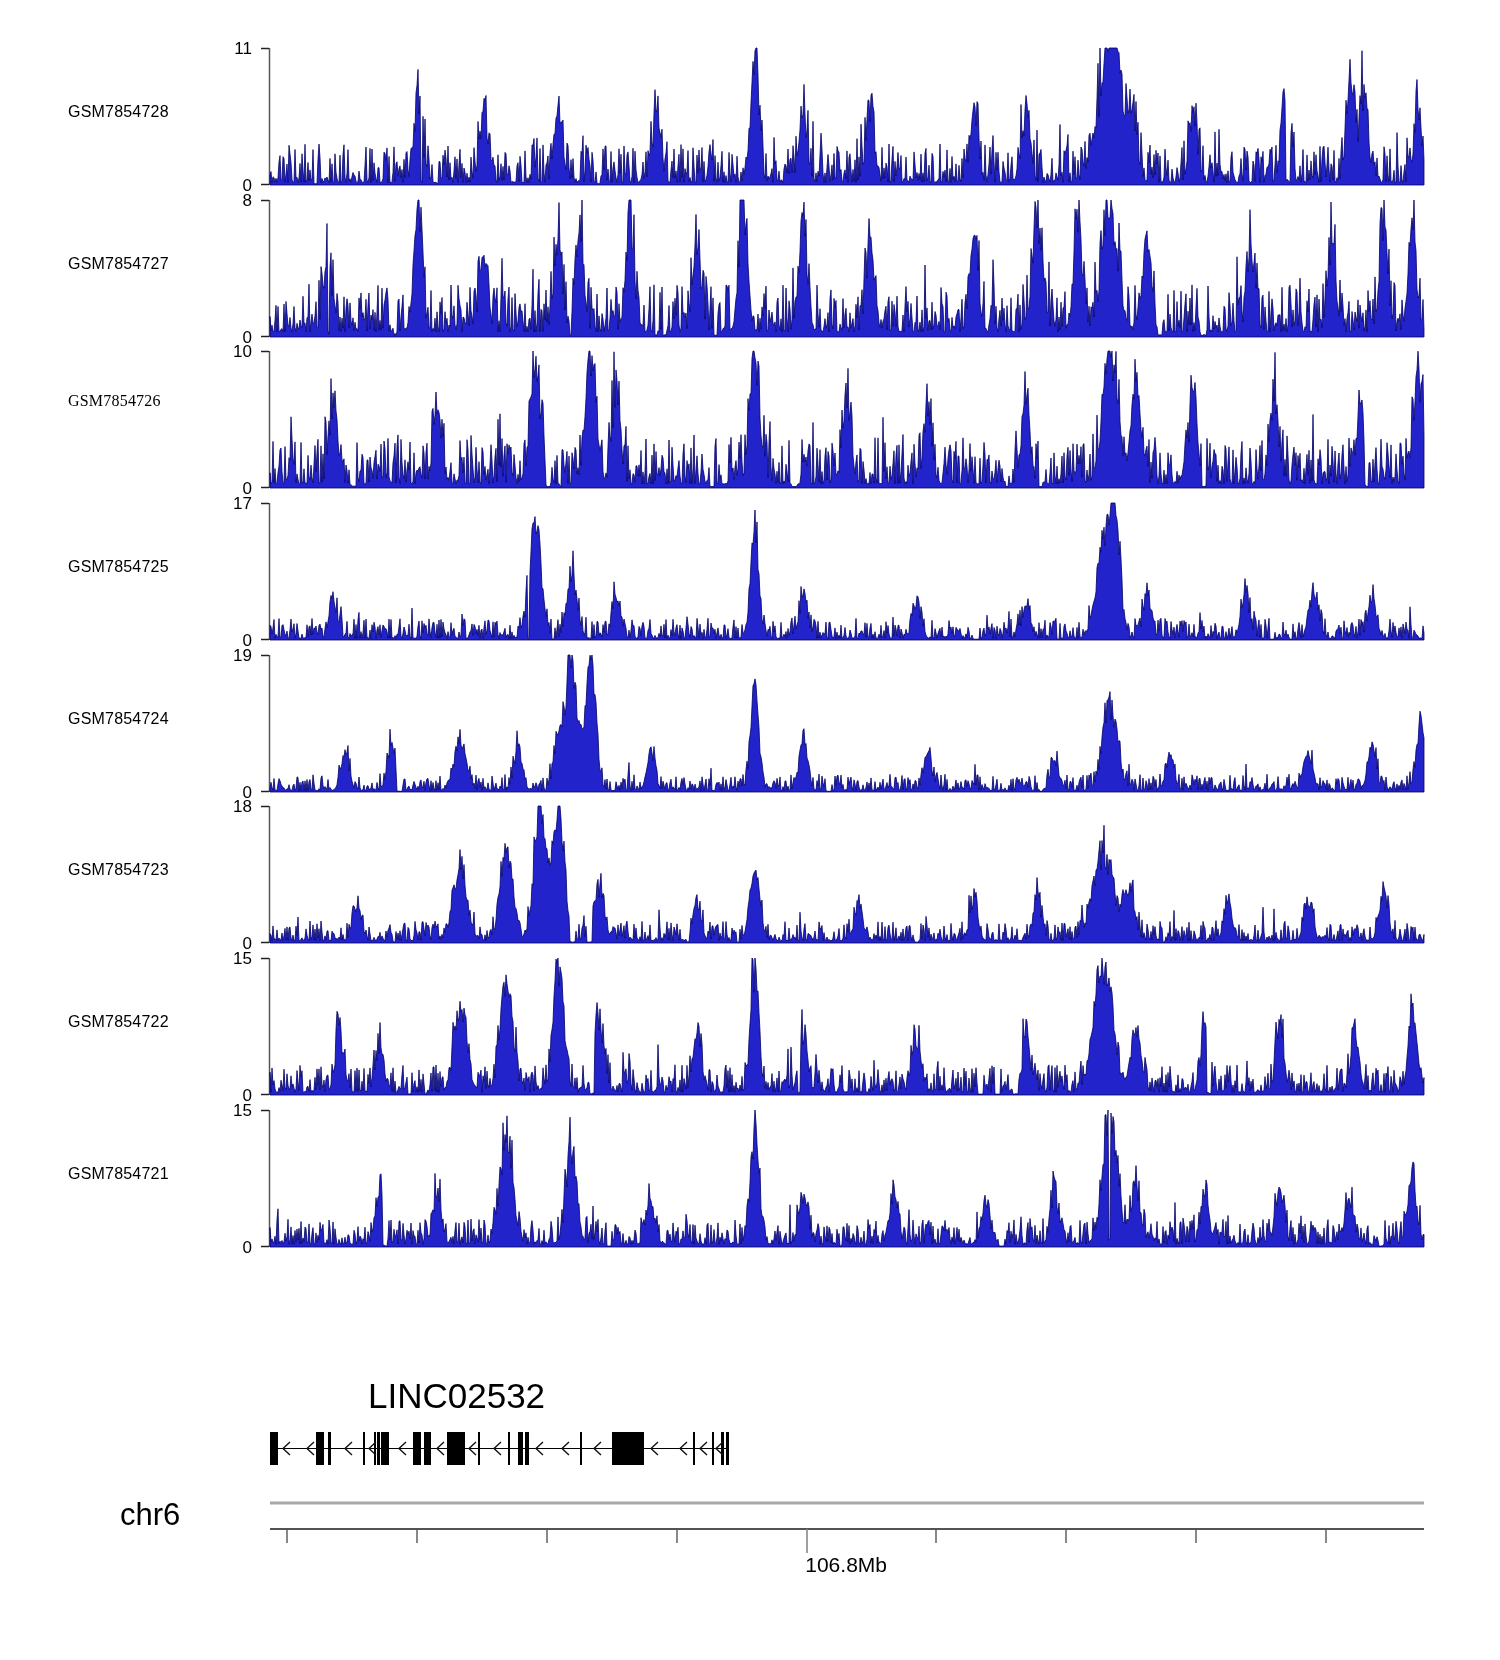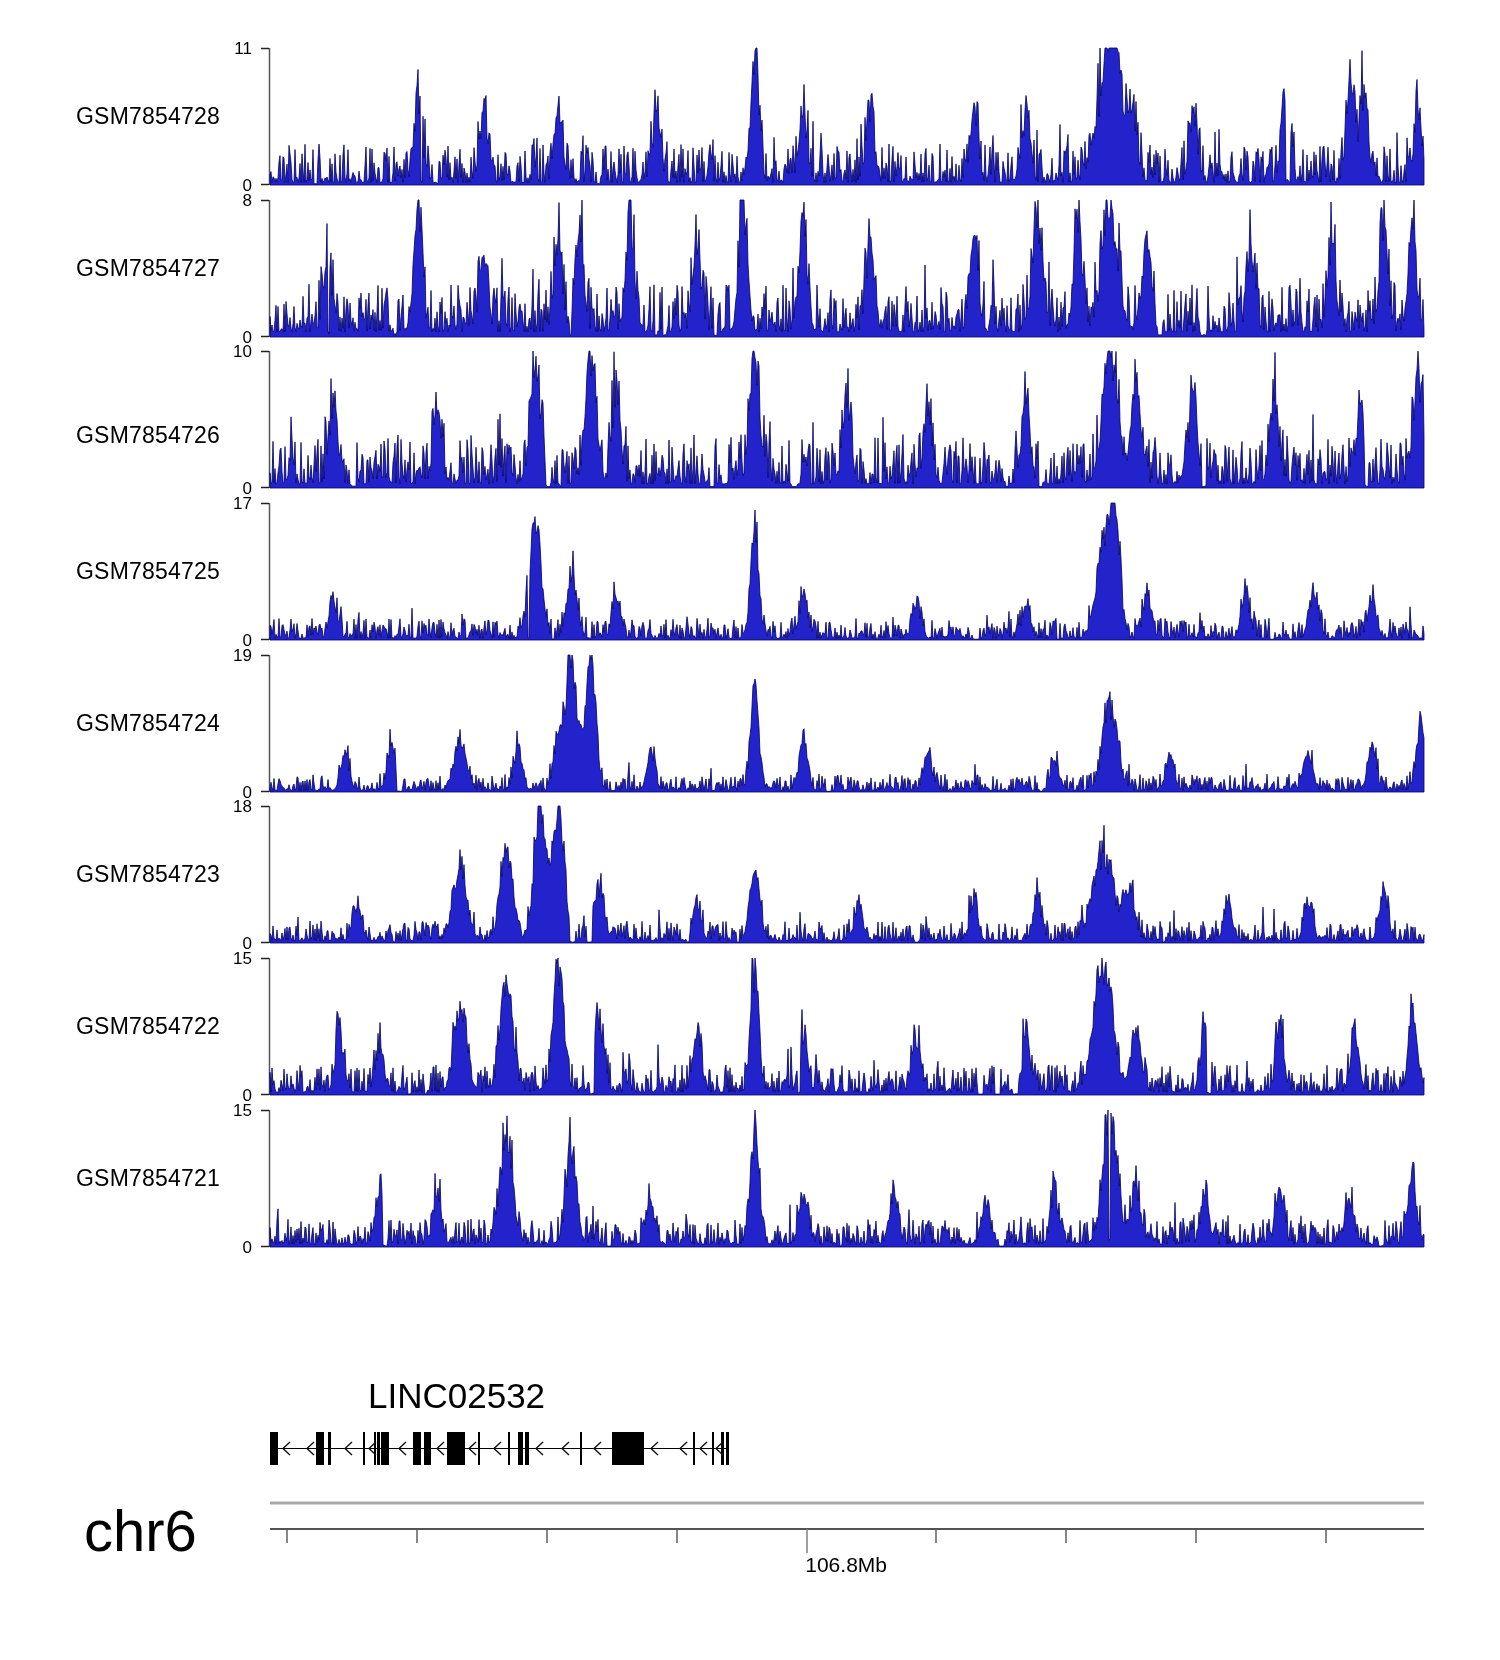--- a/index.html
+++ b/index.html
@@ -2,24 +2,24 @@
 <html><head>
 <meta charset="utf-8">
 <style>
   html,body{margin:0;padding:0;}
   body{
     width:1500px;height:1660px;background:#ffffff;position:relative;
     font-family:"Liberation Sans","DejaVu Sans",sans-serif;color:#000;
     overflow:hidden;
   }
   .abs{position:absolute;}
-  .gsm-label{font-size:23px;letter-spacing:0.2px;margin-left:8px;}
+  .gsm-label{font-size:16px;letter-spacing:0.2px;}
   .y-label{font-size:17px;width:60px;text-align:right;}
   .gene-label{font-size:35px;}
-  .chr-label{font-size:58px;}
+  .chr-label{font-size:31px;margin-left:36px;}
   .mb-label{font-size:21px;width:160px;text-align:right;}
   svg{display:block;}
 </style>
 </head>
 <body>
 
 <div id="figure">
 
   <div id="tracks">
       <div class="abs " style="left: 0px; top: 0px; width: 0px; height: 0px;">
@@ -38,21 +38,21 @@
         <div class="abs y-label" style="left: 192px; top: 191px;">8</div>
         <div class="abs y-label" style="left: 192px; top: 328px;">0</div>
         <svg width="1172" height="139" style="position:absolute;left:256px;top:199px;">
           <line x1="13.5" y1="1" x2="13.5" y2="138" stroke="#555555" stroke-width="1.5"></line>
           <line x1="5" y1="1.5" x2="13" y2="1.5" stroke="#222" stroke-width="1.5"></line>
           <line x1="5" y1="137.5" x2="13" y2="137.5" stroke="#222" stroke-width="1.5"></line>
           <path d="M14,138 L14,117.5 L15,131.8 L16,126.0 L17,132.9 L18,132.0 L19,121.3 L20,106.3 L21,132.7 L22,107.5 L23,132.2 L24,132.6 L25,130.3 L26,129.7 L27,132.9 L28,105.1 L29,132.6 L30,102.5 L31,114.5 L32,126.9 L33,126.6 L34,118.5 L35,129.0 L36,132.8 L37,124.6 L38,107.5 L39,128.6 L40,132.4 L41,124.3 L42,128.5 L43,130.0 L44,121.0 L45,126.6 L46,128.5 L47,97.3 L48,124.3 L49,124.0 L50,132.9 L51,118.6 L52,117.9 L53,85.2 L54,132.7 L55,122.7 L56,115.1 L57,124.4 L58,124.0 L59,116.8 L60,102.7 L61,129.0 L62,128.7 L63,81.3 L64,120.4 L65,67.6 L66,74.3 L67,86.7 L68,89.1 L69,72.4 L70,67.6 L71,24.5 L72,131.9 L73,135.1 L74,67.7 L75,53.8 L76,96.5 L77,60.7 L78,99.3 L79,106.7 L80,113.8 L81,94.5 L82,103.2 L83,131.6 L84,117.9 L85,132.6 L86,119.1 L87,129.2 L88,97.8 L89,132.8 L90,109.4 L91,99.8 L92,106.6 L93,129.1 L94,103.9 L95,122.0 L96,126.4 L97,118.8 L98,131.9 L99,123.2 L100,130.3 L101,129.4 L102,132.5 L103,98.9 L104,109.6 L105,93.9 L106,117.6 L107,113.6 L108,121.2 L109,119.2 L110,100.3 L111,131.9 L112,106.2 L113,94.0 L114,130.0 L115,116.0 L116,120.6 L117,110.6 L118,131.4 L119,113.3 L120,132.8 L121,113.4 L122,86.4 L123,131.2 L124,121.4 L125,131.2 L126,89.2 L127,129.2 L128,105.9 L129,101.0 L130,93.5 L131,88.9 L132,100.7 L133,132.0 L134,125.8 L135,132.6 L136,131.2 L137,129.2 L138,136.3 L139,134.4 L140,136.3 L141,132.3 L142,101.7 L143,100.1 L144,131.9 L145,117.5 L146,107.6 L147,95.9 L148,128.7 L149,131.0 L150,128.9 L151,129.3 L152,123.3 L153,107.5 L154,113.1 L155,104.1 L156,94.7 L157,65.7 L158,51.7 L159,36.4 L160,30.5 L161,10.3 L162,1.0 L163,1.0 L164,32.6 L165,8.2 L166,30.1 L167,53.3 L168,78.0 L169,67.8 L170,118.9 L171,113.5 L172,108.3 L173,129.0 L174,128.8 L175,91.5 L176,132.8 L177,129.3 L178,131.5 L179,119.2 L180,132.9 L181,112.8 L182,127.5 L183,132.9 L184,102.9 L185,114.4 L186,98.5 L187,132.3 L188,130.2 L189,112.7 L190,124.2 L191,119.3 L192,132.7 L193,126.0 L194,127.6 L195,86.0 L196,116.6 L197,119.1 L198,106.9 L199,125.9 L200,130.4 L201,125.0 L202,86.3 L203,99.6 L204,106.4 L205,111.0 L206,132.7 L207,118.0 L208,118.7 L209,123.9 L210,125.0 L211,103.3 L212,114.3 L213,126.6 L214,88.4 L215,111.7 L216,117.2 L217,124.9 L218,92.2 L219,89.0 L220,96.7 L221,113.1 L222,62.3 L223,57.3 L224,71.7 L225,70.4 L226,58.4 L227,58.0 L228,56.2 L229,67.7 L230,64.4 L231,65.5 L232,66.7 L233,85.4 L234,108.1 L235,115.1 L236,124.8 L237,97.2 L238,89.1 L239,98.9 L240,103.9 L241,88.8 L242,132.6 L243,121.7 L244,132.6 L245,96.7 L246,59.3 L247,98.5 L248,97.7 L249,92.0 L250,123.8 L251,127.1 L252,100.0 L253,88.1 L254,132.9 L255,127.8 L256,98.5 L257,130.6 L258,132.1 L259,94.6 L260,113.9 L261,127.9 L262,122.0 L263,108.2 L264,104.9 L265,112.6 L266,111.8 L267,122.7 L268,132.4 L269,104.7 L270,132.7 L271,127.3 L272,132.8 L273,120.2 L274,119.1 L275,130.2 L276,106.6 L277,70.2 L278,132.9 L279,111.6 L280,132.7 L281,124.2 L282,94.5 L283,80.3 L284,132.4 L285,110.3 L286,111.7 L287,132.4 L288,104.8 L289,120.7 L290,91.1 L291,123.2 L292,107.8 L293,125.5 L294,106.2 L295,72.4 L296,99.4 L297,94.7 L298,38.1 L299,66.8 L300,45.3 L301,56.2 L302,39.4 L303,3.6 L304,50.9 L305,55.7 L306,52.9 L307,94.8 L308,65.4 L309,110.8 L310,82.7 L311,123.8 L312,117.2 L313,122.1 L314,136.3 L315,135.8 L316,112.8 L317,79.2 L318,85.7 L319,60.4 L320,46.0 L321,57.9 L322,41.8 L323,34.0 L324,15.9 L325,42.7 L326,1.0 L327,64.6 L328,65.8 L329,96.1 L330,102.9 L331,112.4 L332,83.2 L333,79.3 L334,129.5 L335,88.3 L336,109.0 L337,110.8 L338,109.6 L339,127.2 L340,132.4 L341,95.1 L342,132.7 L343,116.9 L344,129.4 L345,132.5 L346,114.6 L347,120.1 L348,132.3 L349,126.4 L350,118.7 L351,89.0 L352,131.6 L353,130.8 L354,119.0 L355,100.4 L356,113.6 L357,111.6 L358,117.6 L359,116.4 L360,88.0 L361,93.1 L362,130.2 L363,104.7 L364,122.8 L365,119.7 L366,118.2 L367,88.7 L368,93.0 L369,81.2 L370,53.1 L371,61.3 L372,13.2 L373,1.0 L374,1.0 L375,1.0 L376,49.8 L377,48.4 L378,15.7 L379,82.0 L380,100.0 L381,72.3 L382,91.2 L383,98.3 L384,123.2 L385,126.2 L386,125.5 L387,126.5 L388,106.1 L389,132.8 L390,132.7 L391,130.9 L392,126.2 L393,109.9 L394,87.7 L395,131.0 L396,132.8 L397,121.6 L398,85.8 L399,136.3 L400,135.7 L401,136.3 L402,131.7 L403,132.8 L404,93.4 L405,130.2 L406,88.0 L407,136.3 L408,136.3 L409,135.5 L410,136.3 L411,131.3 L412,126.6 L413,106.5 L414,132.8 L415,132.2 L416,128.0 L417,102.6 L418,119.7 L419,99.2 L420,116.2 L421,86.3 L422,93.4 L423,126.0 L424,132.9 L425,129.1 L426,87.6 L427,115.1 L428,113.4 L429,118.7 L430,114.0 L431,129.5 L432,91.8 L433,104.3 L434,112.6 L435,58.7 L436,85.7 L437,76.3 L438,67.3 L439,46.1 L440,15.5 L441,55.5 L442,48.3 L443,30.5 L444,60.3 L445,89.6 L446,87.7 L447,71.3 L448,74.0 L449,120.2 L450,77.4 L451,87.2 L452,105.3 L453,130.8 L454,109.8 L455,87.7 L456,129.5 L457,98.9 L458,135.8 L459,136.3 L460,136.3 L461,136.3 L462,115.0 L463,105.5 L464,103.5 L465,132.4 L466,132.7 L467,129.6 L468,129.3 L469,127.0 L470,86.0 L471,86.7 L472,91.6 L473,86.2 L474,130.8 L475,129.6 L476,129.8 L477,127.0 L478,122.4 L479,110.4 L480,99.4 L481,93.6 L482,41.7 L483,68.1 L484,1.0 L485,1.0 L486,1.0 L487,1.0 L488,1.0 L489,35.9 L490,24.7 L491,19.4 L492,64.7 L493,82.1 L494,96.4 L495,111.0 L496,121.8 L497,116.8 L498,117.4 L499,131.0 L500,131.1 L501,129.9 L502,115.0 L503,132.8 L504,119.2 L505,130.2 L506,107.9 L507,116.9 L508,94.6 L509,109.7 L510,87.1 L511,132.1 L512,131.3 L513,111.0 L514,122.8 L515,119.0 L516,113.1 L517,124.1 L518,126.4 L519,122.9 L520,132.7 L521,102.8 L522,99.0 L523,126.1 L524,131.2 L525,119.8 L526,132.8 L527,86.2 L528,131.2 L529,132.0 L530,89.0 L531,118.6 L532,132.9 L533,101.8 L534,110.1 L535,130.2 L536,120.6 L537,68.9 L538,119.2 L539,102.3 L540,97.9 L541,97.7 L542,67.2 L543,73.7 L544,52.4 L545,22.1 L546,13.5 L547,17.3 L548,3.1 L549,37.3 L550,20.5 L551,75.2 L552,85.3 L553,64.6 L554,88.6 L555,107.4 L556,123.6 L557,125.7 L558,130.8 L559,130.1 L560,130.1 L561,86.1 L562,114.5 L563,128.3 L564,109.7 L565,131.3 L566,132.0 L567,132.8 L568,127.3 L569,119.6 L570,129.5 L571,125.2 L572,113.6 L573,132.8 L574,99.4 L575,90.9 L576,125.2 L577,130.0 L578,99.4 L579,108.3 L580,101.5 L581,132.7 L582,132.8 L583,132.9 L584,125.1 L585,128.7 L586,131.1 L587,99.6 L588,128.8 L589,115.0 L590,109.3 L591,128.4 L592,127.9 L593,132.9 L594,113.8 L595,129.4 L596,124.1 L597,119.6 L598,132.8 L599,126.7 L600,105.3 L601,118.8 L602,97.8 L603,131.0 L604,106.7 L605,106.9 L606,90.7 L607,114.7 L608,80.0 L609,49.1 L610,53.4 L611,79.2 L612,45.6 L613,19.6 L614,38.1 L615,38.1 L616,53.8 L617,61.1 L618,80.9 L619,78.6 L620,76.6 L621,106.7 L622,111.7 L623,123.9 L624,128.2 L625,120.5 L626,129.1 L627,122.3 L628,119.7 L629,111.7 L630,107.3 L631,130.6 L632,102.6 L633,97.7 L634,131.8 L635,131.1 L636,102.1 L637,127.3 L638,105.5 L639,112.7 L640,127.4 L641,97.2 L642,127.3 L643,132.8 L644,131.9 L645,132.9 L646,131.2 L647,116.0 L648,132.9 L649,107.0 L650,87.5 L651,112.8 L652,102.4 L653,128.0 L654,119.4 L655,104.4 L656,118.8 L657,132.8 L658,132.9 L659,123.5 L660,122.4 L661,97.0 L662,132.8 L663,130.3 L664,123.2 L665,132.5 L666,110.9 L667,132.9 L668,127.4 L669,66.0 L670,119.5 L671,108.9 L672,131.5 L673,121.9 L674,121.5 L675,130.9 L676,103.2 L677,130.1 L678,125.7 L679,112.5 L680,116.0 L681,126.6 L682,127.4 L683,122.4 L684,130.5 L685,88.5 L686,104.6 L687,107.6 L688,132.9 L689,132.8 L690,93.2 L691,97.1 L692,122.8 L693,119.3 L694,131.9 L695,131.8 L696,118.4 L697,128.4 L698,126.8 L699,129.6 L700,117.9 L701,114.8 L702,110.6 L703,110.5 L704,132.5 L705,118.8 L706,100.2 L707,129.7 L708,127.2 L709,103.5 L710,95.3 L711,109.6 L712,77.6 L713,74.5 L714,75.4 L715,56.2 L716,50.2 L717,39.6 L718,36.4 L719,36.3 L720,40.3 L721,36.4 L722,71.5 L723,41.5 L724,103.9 L725,113.3 L726,117.5 L727,104.6 L728,82.4 L729,129.3 L730,129.3 L731,132.3 L732,132.7 L733,125.5 L734,119.6 L735,106.3 L736,107.4 L737,60.7 L738,85.8 L739,125.0 L740,107.3 L741,128.7 L742,132.6 L743,119.6 L744,111.3 L745,126.8 L746,99.1 L747,121.3 L748,109.2 L749,125.6 L750,132.9 L751,106.7 L752,126.6 L753,130.8 L754,131.0 L755,98.8 L756,132.7 L757,131.8 L758,132.8 L759,131.7 L760,110.0 L761,109.7 L762,95.1 L763,132.7 L764,105.9 L765,130.5 L766,125.0 L767,85.4 L768,100.4 L769,120.6 L770,118.0 L771,76.2 L772,109.7 L773,109.2 L774,97.3 L775,49.5 L776,56.4 L777,64.1 L778,29.4 L779,2.4 L780,8.2 L781,28.7 L782,1.0 L783,44.7 L784,29.1 L785,51.3 L786,28.7 L787,62.0 L788,81.6 L789,78.9 L790,82.9 L791,113.7 L792,113.0 L793,62.9 L794,127.1 L795,101.3 L796,90.0 L797,107.2 L798,121.8 L799,127.1 L800,120.3 L801,98.8 L802,132.8 L803,118.0 L804,130.9 L805,103.1 L806,127.5 L807,109.1 L808,107.8 L809,92.6 L810,129.3 L811,125.4 L812,125.4 L813,114.0 L814,117.2 L815,107.7 L816,84.9 L817,85.4 L818,52.9 L819,9.8 L820,20.0 L821,10.2 L822,33.3 L823,1.0 L824,22.7 L825,40.5 L826,74.6 L827,76.6 L828,62.3 L829,80.8 L830,104.8 L831,88.9 L832,122.9 L833,107.2 L834,126.9 L835,107.9 L836,108.9 L837,103.3 L838,118.1 L839,63.1 L840,93.4 L841,91.3 L842,102.4 L843,91.4 L844,44.2 L845,31.6 L846,50.1 L847,46.5 L848,10.8 L849,36.6 L850,1.0 L851,1.0 L852,19.0 L853,19.2 L854,18.7 L855,1.0 L856,9.4 L857,14.4 L858,46.0 L859,42.6 L860,50.4 L861,49.5 L862,72.2 L863,24.0 L864,51.8 L865,52.0 L866,81.1 L867,106.8 L868,111.7 L869,111.6 L870,119.3 L871,121.4 L872,87.7 L873,97.6 L874,125.8 L875,128.3 L876,126.9 L877,130.7 L878,123.2 L879,86.4 L880,115.3 L881,120.8 L882,108.5 L883,93.9 L884,99.5 L885,96.4 L886,77.0 L887,78.7 L888,53.3 L889,40.1 L890,35.7 L891,31.8 L892,52.8 L893,50.5 L894,57.3 L895,63.6 L896,87.4 L897,92.3 L898,71.9 L899,104.4 L900,125.9 L901,127.7 L902,135.8 L903,136.3 L904,135.5 L905,136.3 L906,135.5 L907,123.3 L908,120.7 L909,131.9 L910,132.7 L911,132.9 L912,95.3 L913,131.7 L914,115.1 L915,128.4 L916,132.4 L917,132.7 L918,91.4 L919,132.8 L920,132.9 L921,102.6 L922,127.3 L923,121.2 L924,128.6 L925,92.2 L926,132.9 L927,131.6 L928,119.1 L929,105.1 L930,94.8 L931,132.3 L932,112.2 L933,125.6 L934,99.0 L935,126.0 L936,85.9 L937,132.7 L938,123.5 L939,131.7 L940,107.9 L941,89.4 L942,118.0 L943,122.1 L944,132.8 L945,136.3 L946,136.3 L947,136.3 L948,135.2 L949,136.3 L950,136.3 L951,130.5 L952,87.0 L953,117.6 L954,132.7 L955,130.8 L956,132.8 L957,116.7 L958,130.1 L959,122.4 L960,128.4 L961,126.1 L962,132.7 L963,118.9 L964,127.3 L965,132.6 L966,132.9 L967,132.7 L968,107.2 L969,109.1 L970,129.3 L971,132.4 L972,126.9 L973,93.6 L974,106.6 L975,126.6 L976,122.9 L977,104.1 L978,121.7 L979,132.9 L980,131.4 L981,57.8 L982,105.8 L983,99.0 L984,98.1 L985,86.6 L986,111.7 L987,123.0 L988,98.2 L989,92.3 L990,67.0 L991,52.5 L992,72.6 L993,58.5 L994,10.7 L995,44.3 L996,62.0 L997,73.0 L998,63.5 L999,54.1 L1000,89.4 L1001,64.1 L1002,90.1 L1003,89.5 L1004,125.9 L1005,128.6 L1006,98.5 L1007,96.1 L1008,130.7 L1009,107.9 L1010,122.1 L1011,132.8 L1012,132.7 L1013,92.4 L1014,132.7 L1015,113.2 L1016,99.9 L1017,109.3 L1018,131.9 L1019,125.8 L1020,123.8 L1021,126.5 L1022,115.9 L1023,116.3 L1024,115.6 L1025,132.7 L1026,88.3 L1027,131.4 L1028,125.1 L1029,131.9 L1030,119.5 L1031,132.7 L1032,125.7 L1033,88.3 L1034,86.2 L1035,104.7 L1036,127.7 L1037,110.9 L1038,126.2 L1039,121.5 L1040,89.9 L1041,92.8 L1042,126.5 L1043,112.9 L1044,79.2 L1045,112.7 L1046,123.9 L1047,131.5 L1048,132.8 L1049,127.7 L1050,128.9 L1051,101.8 L1052,113.0 L1053,90.0 L1054,132.5 L1055,132.3 L1056,132.5 L1057,120.7 L1058,105.5 L1059,98.1 L1060,128.1 L1061,95.9 L1062,132.5 L1063,100.1 L1064,121.0 L1065,120.3 L1066,128.6 L1067,84.6 L1068,118.3 L1069,99.0 L1070,71.7 L1071,87.4 L1072,77.2 L1073,38.4 L1074,66.1 L1075,3.0 L1076,44.7 L1077,44.2 L1078,45.1 L1079,25.4 L1080,81.6 L1081,101.9 L1082,108.5 L1083,116.7 L1084,81.0 L1085,112.7 L1086,94.0 L1087,107.1 L1088,126.5 L1089,119.6 L1090,132.9 L1091,119.3 L1092,113.6 L1093,102.3 L1094,132.9 L1095,132.4 L1096,112.5 L1097,121.0 L1098,131.0 L1099,113.0 L1100,118.2 L1101,122.4 L1102,100.8 L1103,129.3 L1104,106.0 L1105,116.7 L1106,122.9 L1107,113.8 L1108,132.1 L1109,127.3 L1110,110.9 L1111,132.8 L1112,91.5 L1113,112.5 L1114,101.7 L1115,119.6 L1116,121.2 L1117,100.0 L1118,124.8 L1119,77.9 L1120,112.6 L1121,109.5 L1122,91.4 L1123,82.3 L1124,24.5 L1125,8.5 L1126,9.3 L1127,41.7 L1128,1.0 L1129,28.0 L1130,31.0 L1131,53.7 L1132,74.8 L1133,50.1 L1134,106.9 L1135,81.7 L1136,119.6 L1137,114.8 L1138,83.5 L1139,86.2 L1140,132.0 L1141,122.3 L1142,119.2 L1143,122.4 L1144,114.8 L1145,130.9 L1146,100.9 L1147,116.1 L1148,122.2 L1149,109.2 L1150,102.3 L1151,94.4 L1152,74.4 L1153,43.4 L1154,46.9 L1155,29.6 L1156,18.8 L1157,30.3 L1158,1.0 L1159,42.8 L1160,51.6 L1161,90.3 L1162,98.8 L1163,96.3 L1164,79.2 L1165,121.2 L1166,120.5 L1167,100.5 L1168,131.0 L1168,138 Z" fill="#2323CB" stroke="#000066" stroke-width="0.8"></path>
         </svg>
       </div>
       <div class="abs " style="left: 0px; top: 0px; width: 0px; height: 0px;">
-        <div class="abs gsm-label" style="left: 68px; top: 422px;">GSM7854726</div>
+        <div class="abs gsm-label" style="left: 68px; top: 392px; font-family: Liberation Serif, serif;">GSM7854726</div>
         <div class="abs y-label" style="left: 192px; top: 342px;">10</div>
         <div class="abs y-label" style="left: 192px; top: 479px;">0</div>
         <svg width="1172" height="139" style="position:absolute;left:256px;top:350px;">
           <line x1="13.5" y1="1" x2="13.5" y2="138" stroke="#555555" stroke-width="1.5"></line>
           <line x1="5" y1="1.5" x2="13" y2="1.5" stroke="#222" stroke-width="1.5"></line>
           <line x1="5" y1="137.5" x2="13" y2="137.5" stroke="#222" stroke-width="1.5"></line>
           <path d="M14,138 L14,122.8 L15,133.9 L16,131.9 L17,91.4 L18,132.6 L19,118.6 L20,133.8 L21,132.5 L22,122.5 L23,115.9 L24,99.9 L25,98.0 L26,121.7 L27,132.5 L28,133.4 L29,96.6 L30,129.1 L31,129.5 L32,125.2 L33,107.7 L34,110.5 L35,66.8 L36,88.7 L37,108.1 L38,114.5 L39,91.9 L40,132.8 L41,123.9 L42,129.3 L43,133.9 L44,133.9 L45,92.4 L46,132.2 L47,132.8 L48,118.8 L49,133.2 L50,133.0 L51,133.4 L52,105.4 L53,127.0 L54,129.6 L55,115.1 L56,127.4 L57,132.8 L58,114.5 L59,95.5 L60,121.6 L61,102.6 L62,89.3 L63,133.0 L64,132.9 L65,95.9 L66,131.9 L67,103.8 L68,128.9 L69,66.7 L70,72.0 L71,104.4 L72,85.3 L73,70.9 L74,85.2 L75,28.6 L76,68.9 L77,42.9 L78,57.5 L79,40.8 L80,60.8 L81,69.5 L82,91.0 L83,105.5 L84,102.9 L85,94.5 L86,110.0 L87,112.0 L88,108.8 L89,132.5 L90,115.0 L91,120.7 L92,133.3 L93,119.8 L94,133.8 L95,134.9 L96,135.7 L97,136.6 L98,135.7 L99,136.6 L100,136.0 L101,92.6 L102,127.5 L103,131.8 L104,121.0 L105,120.3 L106,104.2 L107,107.3 L108,133.9 L109,133.9 L110,133.2 L111,110.1 L112,109.9 L113,132.1 L114,107.0 L115,117.4 L116,120.4 L117,128.5 L118,112.2 L119,106.6 L120,100.3 L121,128.9 L122,114.2 L123,116.2 L124,121.4 L125,94.1 L126,128.0 L127,126.3 L128,91.0 L129,98.6 L130,127.6 L131,122.5 L132,88.4 L133,126.8 L134,130.7 L135,131.8 L136,132.9 L137,112.5 L138,106.1 L139,93.1 L140,132.8 L141,96.1 L142,84.9 L143,126.7 L144,133.9 L145,89.4 L146,112.4 L147,124.5 L148,128.5 L149,109.8 L150,132.1 L151,119.2 L152,111.8 L153,120.0 L154,92.0 L155,133.0 L156,133.9 L157,131.3 L158,102.8 L159,133.8 L160,123.1 L161,120.0 L162,121.0 L163,117.9 L164,116.7 L165,124.2 L166,128.0 L167,95.8 L168,102.8 L169,128.8 L170,102.5 L171,93.2 L172,129.0 L173,116.3 L174,121.0 L175,113.1 L176,61.3 L177,58.4 L178,74.5 L179,64.9 L180,42.0 L181,63.7 L182,59.8 L183,62.4 L184,70.0 L185,88.3 L186,69.3 L187,86.6 L188,73.3 L189,123.7 L190,117.0 L191,129.4 L192,127.4 L193,130.2 L194,121.2 L195,112.7 L196,132.9 L197,133.7 L198,123.8 L199,128.8 L200,133.9 L201,130.0 L202,130.3 L203,125.5 L204,90.6 L205,109.9 L206,107.3 L207,122.9 L208,107.1 L209,133.8 L210,133.0 L211,89.7 L212,99.9 L213,133.6 L214,133.9 L215,85.4 L216,104.0 L217,118.8 L218,133.0 L219,127.0 L220,97.3 L221,118.7 L222,132.8 L223,111.7 L224,132.1 L225,133.8 L226,97.6 L227,101.5 L228,124.6 L229,116.4 L230,130.0 L231,124.6 L232,119.2 L233,133.8 L234,115.0 L235,94.7 L236,110.9 L237,133.1 L238,125.5 L239,107.1 L240,98.3 L241,131.6 L242,69.3 L243,115.1 L244,63.8 L245,117.2 L246,88.5 L247,126.2 L248,105.6 L249,95.9 L250,132.5 L251,93.7 L252,103.9 L253,94.9 L254,98.9 L255,97.1 L256,122.2 L257,125.5 L258,104.5 L259,115.5 L260,127.5 L261,133.8 L262,124.4 L263,131.9 L264,110.7 L265,130.2 L266,127.5 L267,123.9 L268,93.5 L269,89.9 L270,115.8 L271,97.4 L272,95.7 L273,51.1 L274,48.9 L275,46.9 L276,43.6 L277,1.0 L278,27.7 L279,18.8 L280,6.2 L281,31.5 L282,25.8 L283,14.9 L284,68.9 L285,62.6 L286,49.7 L287,53.0 L288,86.0 L289,110.5 L290,135.0 L291,136.6 L292,136.6 L293,136.6 L294,136.6 L295,132.4 L296,117.3 L297,128.8 L298,132.9 L299,110.6 L300,133.9 L301,105.4 L302,132.4 L303,133.8 L304,135.7 L305,136.6 L306,99.6 L307,100.0 L308,115.1 L309,122.5 L310,112.3 L311,101.4 L312,133.6 L313,106.1 L314,133.8 L315,133.0 L316,102.7 L317,108.3 L318,119.0 L319,97.4 L320,100.0 L321,124.0 L322,117.7 L323,124.9 L324,85.0 L325,115.3 L326,88.0 L327,80.0 L328,80.3 L329,66.7 L330,48.6 L331,22.4 L332,10.0 L333,1.0 L334,1.1 L335,26.0 L336,5.6 L337,20.9 L338,14.5 L339,13.5 L340,52.5 L341,46.3 L342,89.0 L343,95.0 L344,100.9 L345,95.4 L346,89.8 L347,121.6 L348,128.5 L349,127.7 L350,122.9 L351,127.4 L352,96.6 L353,72.4 L354,85.9 L355,91.2 L356,30.5 L357,77.9 L358,1.8 L359,57.4 L360,19.9 L361,30.6 L362,54.8 L363,31.1 L364,70.4 L365,79.5 L366,99.8 L367,114.0 L368,95.6 L369,94.8 L370,76.4 L371,131.2 L372,95.8 L373,128.9 L374,119.8 L375,133.6 L376,133.8 L377,123.7 L378,124.5 L379,132.3 L380,115.7 L381,116.1 L382,126.0 L383,114.8 L384,126.5 L385,100.5 L386,133.8 L387,121.9 L388,133.8 L389,122.5 L390,89.0 L391,133.9 L392,133.2 L393,126.6 L394,123.5 L395,133.9 L396,105.1 L397,133.9 L398,93.9 L399,130.6 L400,101.5 L401,123.6 L402,124.5 L403,117.6 L404,126.1 L405,118.4 L406,105.2 L407,108.0 L408,121.6 L409,123.2 L410,133.9 L411,118.8 L412,133.7 L413,90.0 L414,132.9 L415,131.0 L416,97.2 L417,114.9 L418,131.2 L419,129.9 L420,125.6 L421,127.1 L422,117.9 L423,110.6 L424,126.0 L425,133.3 L426,133.6 L427,104.1 L428,93.8 L429,125.7 L430,132.7 L431,110.6 L432,118.7 L433,113.8 L434,133.6 L435,97.9 L436,133.6 L437,118.7 L438,85.0 L439,133.7 L440,120.0 L441,105.8 L442,123.6 L443,133.9 L444,133.7 L445,122.0 L446,104.0 L447,119.3 L448,124.4 L449,131.3 L450,133.4 L451,130.5 L452,129.3 L453,117.6 L454,136.6 L455,136.6 L456,136.6 L457,136.6 L458,136.6 L459,96.0 L460,88.5 L461,133.5 L462,133.1 L463,114.6 L464,128.5 L465,124.8 L466,133.9 L467,133.8 L468,133.9 L469,133.9 L470,133.3 L471,133.9 L472,130.8 L473,94.5 L474,112.9 L475,87.3 L476,121.1 L477,117.9 L478,129.5 L479,117.2 L480,110.6 L481,125.4 L482,118.5 L483,92.1 L484,108.4 L485,84.7 L486,112.0 L487,125.8 L488,122.9 L489,84.7 L490,104.5 L491,95.2 L492,48.7 L493,60.5 L494,43.9 L495,43.6 L496,8.3 L497,1.0 L498,1.0 L499,7.8 L500,12.6 L501,35.3 L502,11.1 L503,15.9 L504,68.1 L505,85.6 L506,95.5 L507,97.1 L508,65.3 L509,106.4 L510,84.3 L511,92.2 L512,127.7 L513,92.2 L514,71.6 L515,116.9 L516,130.7 L517,108.4 L518,119.0 L519,124.0 L520,133.4 L521,121.2 L522,132.2 L523,112.4 L524,133.8 L525,131.8 L526,95.9 L527,133.9 L528,130.9 L529,133.0 L530,114.3 L531,122.4 L532,131.5 L533,90.4 L534,132.9 L535,133.9 L536,136.6 L537,136.6 L538,136.6 L539,136.6 L540,136.6 L541,135.6 L542,133.9 L543,133.9 L544,132.4 L545,124.1 L546,89.5 L547,112.1 L548,104.3 L549,111.9 L550,106.9 L551,116.0 L552,100.8 L553,93.9 L554,95.5 L555,133.7 L556,133.9 L557,72.4 L558,133.9 L559,132.2 L560,126.8 L561,98.2 L562,114.1 L563,131.8 L564,99.7 L565,133.8 L566,121.6 L567,133.8 L568,130.1 L569,106.0 L570,97.7 L571,130.1 L572,101.5 L573,105.8 L574,133.1 L575,129.1 L576,93.1 L577,100.8 L578,115.8 L579,103.0 L580,124.3 L581,124.6 L582,120.8 L583,122.7 L584,79.6 L585,97.7 L586,60.0 L587,78.0 L588,71.1 L589,44.8 L590,33.0 L591,57.7 L592,18.4 L593,70.4 L594,62.1 L595,52.1 L596,66.1 L597,105.7 L598,116.2 L599,123.9 L600,111.7 L601,104.9 L602,131.9 L603,129.7 L604,98.3 L605,99.8 L606,133.5 L607,111.5 L608,119.7 L609,133.4 L610,128.5 L611,133.9 L612,133.5 L613,133.7 L614,122.5 L615,133.9 L616,124.0 L617,124.1 L618,133.1 L619,87.7 L620,127.8 L621,132.9 L622,87.9 L623,133.7 L624,133.4 L625,133.7 L626,133.9 L627,67.3 L628,121.6 L629,92.7 L630,128.9 L631,116.8 L632,133.3 L633,133.0 L634,116.2 L635,129.3 L636,125.4 L637,113.6 L638,100.8 L639,133.6 L640,105.4 L641,95.4 L642,133.5 L643,94.8 L644,133.1 L645,121.6 L646,103.9 L647,84.5 L648,128.0 L649,133.8 L650,131.5 L651,133.6 L652,115.2 L653,126.4 L654,123.0 L655,111.7 L656,102.9 L657,133.9 L658,94.3 L659,113.4 L660,127.1 L661,117.8 L662,118.8 L663,85.2 L664,82.8 L665,118.5 L666,107.5 L667,81.5 L668,73.7 L669,82.3 L670,54.5 L671,33.7 L672,66.3 L673,51.7 L674,74.7 L675,48.6 L676,96.2 L677,72.8 L678,110.0 L679,94.3 L680,124.2 L681,127.8 L682,117.3 L683,130.3 L684,133.2 L685,133.5 L686,132.9 L687,123.2 L688,113.5 L689,97.1 L690,114.2 L691,124.4 L692,108.2 L693,99.9 L694,94.8 L695,100.3 L696,129.6 L697,132.8 L698,101.3 L699,108.5 L700,91.4 L701,132.9 L702,105.9 L703,106.2 L704,133.9 L705,132.9 L706,120.3 L707,87.8 L708,118.7 L709,117.9 L710,108.8 L711,116.8 L712,132.7 L713,119.6 L714,93.6 L715,121.2 L716,106.7 L717,118.9 L718,133.5 L719,106.7 L720,132.2 L721,133.8 L722,133.9 L723,133.8 L724,108.2 L725,133.9 L726,131.4 L727,115.1 L728,92.4 L729,104.2 L730,132.9 L731,109.4 L732,110.2 L733,104.9 L734,131.5 L735,133.7 L736,121.0 L737,129.2 L738,128.7 L739,122.2 L740,110.3 L741,132.4 L742,119.0 L743,110.2 L744,116.1 L745,131.7 L746,118.5 L747,127.3 L748,131.9 L749,131.2 L750,136.6 L751,136.6 L752,136.6 L753,125.9 L754,133.8 L755,133.2 L756,133.2 L757,119.0 L758,132.5 L759,99.8 L760,80.9 L761,99.2 L762,117.4 L763,104.7 L764,104.1 L765,95.5 L766,66.4 L767,63.5 L768,55.1 L769,21.5 L770,54.2 L771,44.9 L772,38.2 L773,64.7 L774,81.2 L775,103.7 L776,96.7 L777,115.4 L778,116.9 L779,128.2 L780,93.7 L781,109.1 L782,91.1 L783,136.6 L784,136.6 L785,136.6 L786,136.6 L787,132.2 L788,132.2 L789,131.7 L790,119.5 L791,133.0 L792,133.7 L793,133.9 L794,122.9 L795,108.0 L796,133.2 L797,133.9 L798,102.9 L799,125.7 L800,133.7 L801,116.1 L802,133.8 L803,128.7 L804,133.1 L805,123.4 L806,106.1 L807,132.9 L808,102.7 L809,127.0 L810,129.8 L811,106.2 L812,97.3 L813,125.2 L814,100.5 L815,120.1 L816,131.6 L817,93.7 L818,120.3 L819,123.7 L820,120.9 L821,94.1 L822,114.0 L823,105.3 L824,113.5 L825,96.7 L826,127.1 L827,94.6 L828,93.7 L829,130.4 L830,132.6 L831,120.0 L832,130.9 L833,124.4 L834,104.0 L835,130.2 L836,126.2 L837,83.9 L838,118.2 L839,117.9 L840,110.9 L841,65.1 L842,98.4 L843,99.2 L844,91.3 L845,71.2 L846,44.2 L847,45.1 L848,36.7 L849,13.3 L850,23.5 L851,9.2 L852,1.0 L853,1.0 L854,1.0 L855,7.3 L856,1.0 L857,31.0 L858,14.8 L859,22.5 L860,1.4 L861,48.4 L862,53.4 L863,29.4 L864,71.4 L865,85.2 L866,87.0 L867,105.5 L868,86.7 L869,104.2 L870,102.8 L871,110.6 L872,102.6 L873,92.0 L874,80.6 L875,76.0 L876,54.7 L877,44.2 L878,49.2 L879,9.2 L880,31.8 L881,22.3 L882,47.2 L883,45.5 L884,63.6 L885,79.9 L886,87.3 L887,77.3 L888,103.6 L889,105.3 L890,99.5 L891,96.1 L892,116.3 L893,89.5 L894,132.6 L895,112.1 L896,128.3 L897,102.4 L898,99.5 L899,87.4 L900,100.4 L901,126.0 L902,133.8 L903,126.0 L904,102.9 L905,123.6 L906,133.9 L907,133.2 L908,120.1 L909,133.7 L910,124.5 L911,133.9 L912,102.7 L913,114.5 L914,115.4 L915,104.8 L916,124.9 L917,133.5 L918,132.5 L919,131.4 L920,133.7 L921,121.3 L922,132.7 L923,124.9 L924,129.5 L925,126.0 L926,125.3 L927,118.7 L928,111.7 L929,94.0 L930,79.9 L931,87.9 L932,72.4 L933,92.2 L934,54.7 L935,25.2 L936,37.4 L937,41.7 L938,41.2 L939,32.4 L940,47.9 L941,73.8 L942,92.6 L943,103.2 L944,115.7 L945,93.6 L946,136.5 L947,136.6 L948,136.6 L949,136.2 L950,135.8 L951,88.4 L952,119.6 L953,116.0 L954,93.2 L955,127.6 L956,116.2 L957,110.9 L958,99.5 L959,103.8 L960,104.3 L961,131.3 L962,115.2 L963,133.6 L964,130.5 L965,133.8 L966,116.3 L967,119.9 L968,133.6 L969,95.5 L970,98.9 L971,131.4 L972,111.9 L973,96.9 L974,128.7 L975,132.7 L976,133.5 L977,99.9 L978,133.9 L979,120.6 L980,107.3 L981,116.5 L982,133.6 L983,133.3 L984,128.3 L985,102.9 L986,91.5 L987,133.7 L988,127.9 L989,133.9 L990,117.8 L991,129.0 L992,133.1 L993,123.2 L994,98.0 L995,111.3 L996,133.6 L997,133.9 L998,131.4 L999,133.4 L1000,99.6 L1001,118.7 L1002,129.1 L1003,115.2 L1004,95.5 L1005,121.0 L1006,90.5 L1007,129.5 L1008,130.0 L1009,123.4 L1010,104.9 L1011,115.8 L1012,74.1 L1013,91.7 L1014,69.7 L1015,63.1 L1016,70.2 L1017,29.2 L1018,51.0 L1019,2.4 L1020,64.0 L1021,54.7 L1022,71.2 L1023,96.7 L1024,76.4 L1025,110.8 L1026,91.5 L1027,79.8 L1028,125.5 L1029,109.4 L1030,126.3 L1031,85.9 L1032,104.9 L1033,130.0 L1034,133.9 L1035,131.0 L1036,115.0 L1037,104.5 L1038,97.1 L1039,115.3 L1040,102.7 L1041,130.3 L1042,105.5 L1043,117.1 L1044,103.3 L1045,131.1 L1046,129.7 L1047,132.9 L1048,118.3 L1049,133.8 L1050,118.1 L1051,104.4 L1052,124.5 L1053,100.4 L1054,133.2 L1055,109.9 L1056,131.0 L1057,64.5 L1058,129.8 L1059,133.5 L1060,133.7 L1061,133.9 L1062,108.8 L1063,115.0 L1064,99.7 L1065,108.3 L1066,133.7 L1067,123.1 L1068,121.6 L1069,121.7 L1070,130.5 L1071,127.8 L1072,89.4 L1073,133.9 L1074,115.0 L1075,126.2 L1076,96.3 L1077,110.6 L1078,132.4 L1079,100.9 L1080,123.3 L1081,133.7 L1082,113.6 L1083,103.0 L1084,128.8 L1085,123.2 L1086,104.9 L1087,94.7 L1088,119.8 L1089,133.8 L1090,116.5 L1091,131.7 L1092,124.9 L1093,88.1 L1094,116.4 L1095,97.9 L1096,101.5 L1097,102.7 L1098,89.7 L1099,105.3 L1100,88.3 L1101,89.0 L1102,66.3 L1103,40.0 L1104,54.0 L1105,53.0 L1106,50.0 L1107,62.7 L1108,91.1 L1109,135.1 L1110,135.5 L1111,136.6 L1112,136.6 L1113,112.7 L1114,112.8 L1115,131.0 L1116,132.1 L1117,109.2 L1118,131.7 L1119,112.7 L1120,97.6 L1121,119.1 L1122,133.1 L1123,133.8 L1124,119.9 L1125,89.1 L1126,116.4 L1127,119.2 L1128,126.7 L1129,129.3 L1130,119.5 L1131,92.7 L1132,103.0 L1133,115.8 L1134,127.7 L1135,94.9 L1136,133.7 L1137,127.1 L1138,131.8 L1139,126.2 L1140,103.9 L1141,119.8 L1142,131.2 L1143,133.6 L1144,92.9 L1145,93.6 L1146,114.3 L1147,106.1 L1148,123.4 L1149,130.2 L1150,88.4 L1151,108.3 L1152,102.7 L1153,101.1 L1154,108.2 L1155,97.0 L1156,46.8 L1157,49.0 L1158,70.3 L1159,51.5 L1160,26.8 L1161,19.7 L1162,1.2 L1163,18.6 L1164,52.3 L1165,33.8 L1166,31.3 L1167,24.6 L1168,86.4 L1168,138 Z" fill="#2323CB" stroke="#000066" stroke-width="0.8"></path>
         </svg>
       </div>
       <div class="abs " style="left: 0px; top: 0px; width: 0px; height: 0px;">

